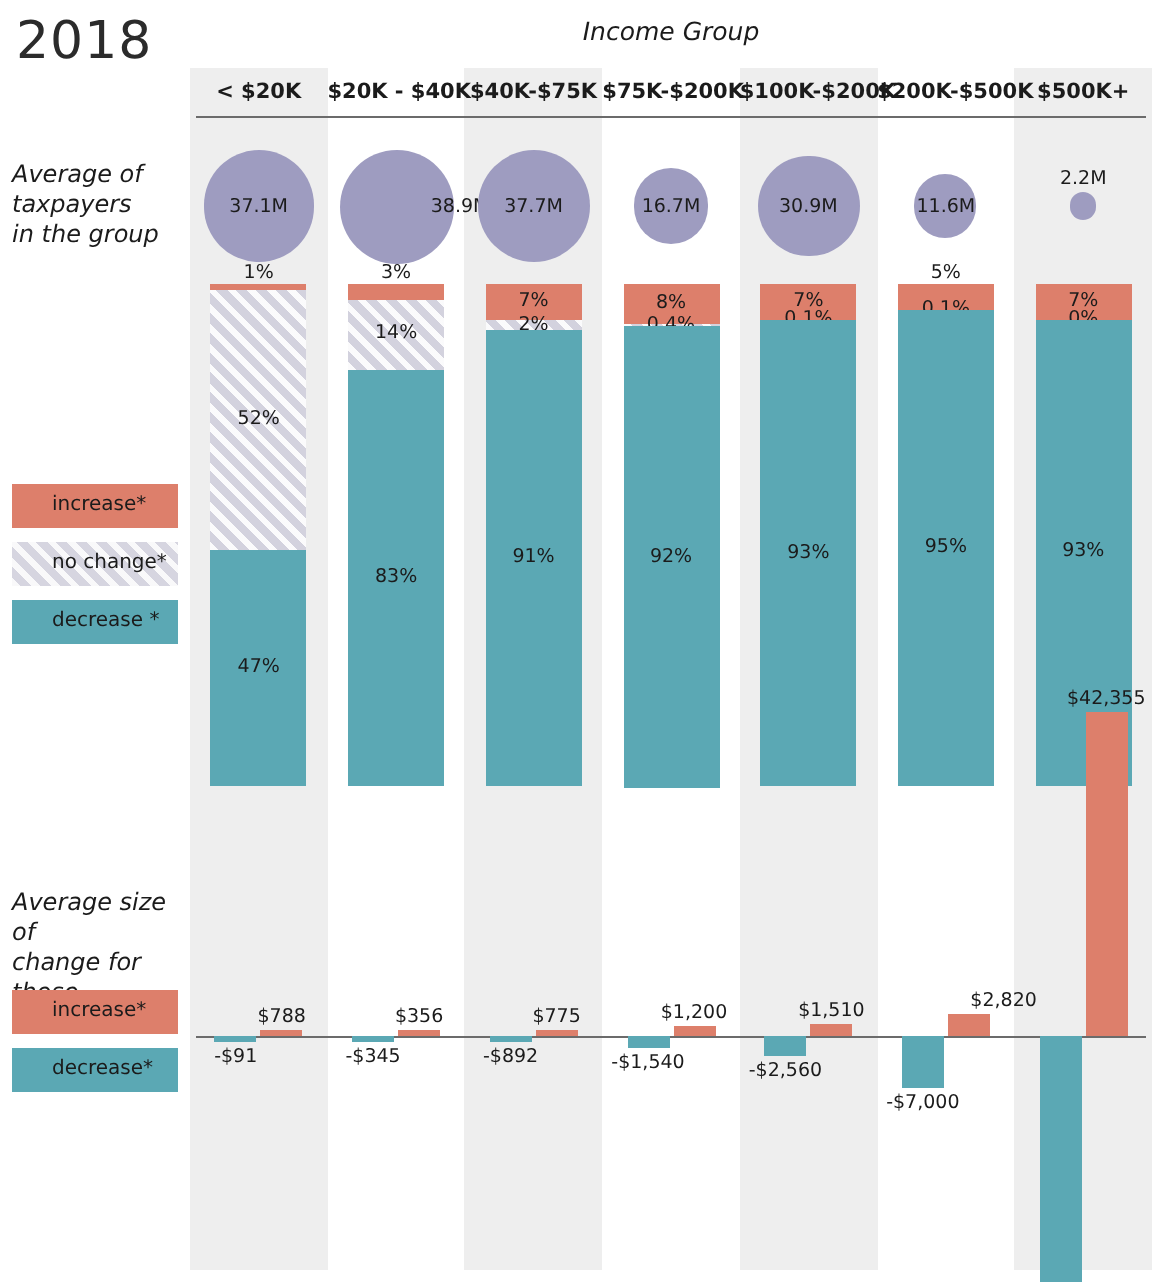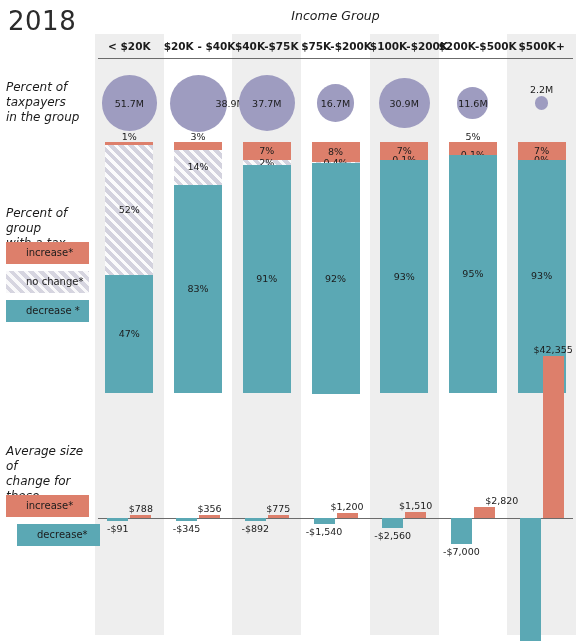--- a/index.html
+++ b/index.html
@@ -111,44 +111,40 @@
       <div class="col-head" style="left: 163.714px; width: 68.7143px;">$20K - $40K</div>
       <div class="col-head" style="left: 232.429px; width: 68.7143px;">$40K-$75K</div>
       <div class="col-head" style="left: 301.143px; width: 68.7143px;">$75K-$200K</div>
       <div class="col-head" style="left: 369.857px; width: 68.7143px;">$100K-$200K</div>
       <div class="col-head" style="left: 438.571px; width: 68.7143px;">$200K-$500K</div>
       <div class="col-head" style="left: 507.286px; width: 68.7143px;">$500K+</div>
     </div>
   <div class="head-rule"></div>
 
   <div class="side-cap" id="cap-taxpayers" style="top:80px;width:86px;">
-      <div>Percent of</div>
+      <div>Average of</div>
       <div>taxpayers</div>
       <div>in the group</div>
-    </div>
-  <div class="side-cap" id="cap-percent" style="top:206px;width:90px;">
-      <div>Percent of group</div>
-      <div>with a tax . . .</div>
     </div>
   <div class="side-cap" id="cap-average" style="top:444px;width:90px;">
       <div>Average size of</div>
       <div>change for those</div>
       <div>with a tax . . .</div>
     </div>
 
   <div class="chip inc" style="top:242px;">increase*</div>
   <div class="chip noch" style="top:271px;">no change*</div>
   <div class="chip dec" style="top:300px;">decrease *</div>
 
   <div class="chip inc" style="top:495px;">increase*</div>
-  <div class="chip dec" style="top:524px;margin-left:11px;">decrease*</div>
+  <div class="chip dec" style="top:524px;">decrease*</div>
 
   <div id="circles">
       <div class="circle" style="width: 55.6656px; height: 55.6656px; left: 101.524px; top: 75.1672px;"></div>
-      <div class="circle-lbl" style="left: 95.3571px; width: 68px; top: 98px;">51.7M</div>
+      <div class="circle-lbl" style="left: 95.3571px; width: 68px; top: 98px;">37.1M</div>
       <div class="circle" style="width: 57px; height: 57px; left: 169.571px; top: 74.5px;"></div>
       <div class="circle-lbl" style="left: 164.071px; width: 68px; top: 98px; padding-left: 32px;">38.9M</div>
       <div class="circle" style="width: 56.1139px; height: 56.1139px; left: 238.729px; top: 74.943px;"></div>
       <div class="circle-lbl" style="left: 232.786px; width: 68px; top: 98px;">37.7M</div>
       <div class="circle" style="width: 37.3472px; height: 37.3472px; left: 316.826px; top: 84.3264px;"></div>
       <div class="circle-lbl" style="left: 301.5px; width: 68px; top: 98px;">16.7M</div>
       <div class="circle" style="width: 50.8018px; height: 50.8018px; left: 378.813px; top: 77.5991px;"></div>
       <div class="circle-lbl" style="left: 370.214px; width: 68px; top: 98px;">30.9M</div>
       <div class="circle" style="width: 31.1264px; height: 31.1264px; left: 457.365px; top: 87.4368px;"></div>
       <div class="circle-lbl" style="left: 438.929px; width: 68px; top: 98px;">11.6M</div>

